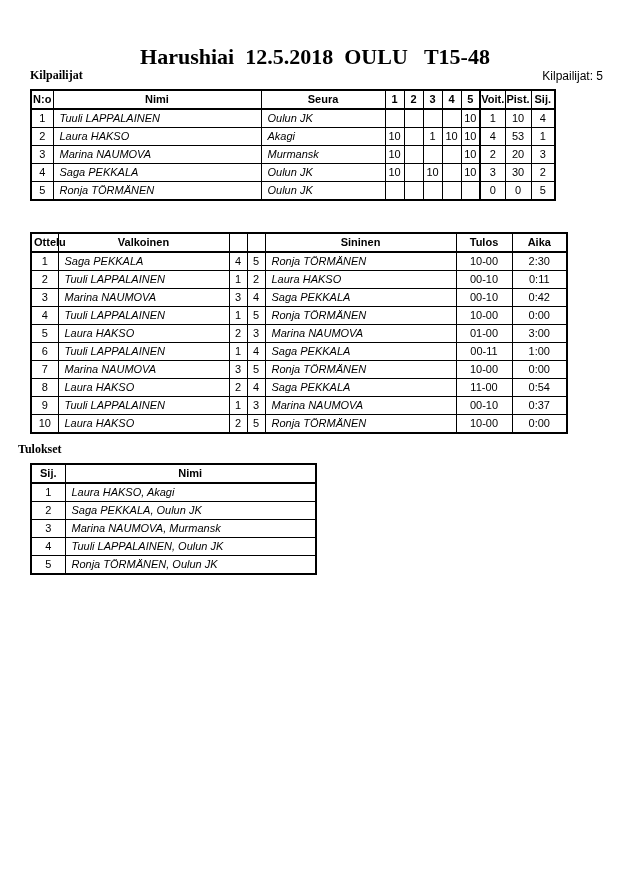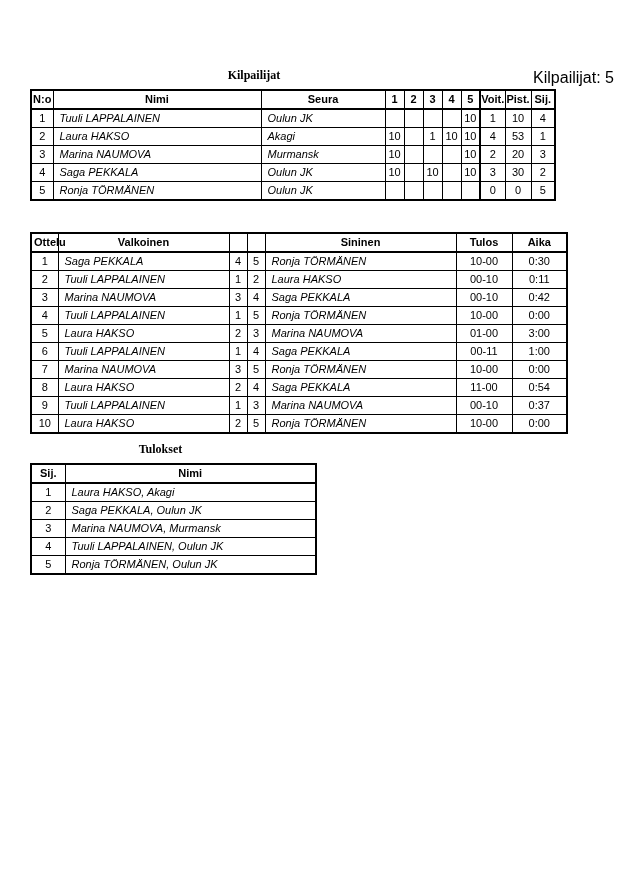--- a/index.html
+++ b/index.html
@@ -10,28 +10,28 @@
     font-family:"Liberation Sans", sans-serif;
   }
   .sheet { position:relative; width:630px; height:891px; background:#fff; overflow:hidden; }
 
   .h-title {
     position:absolute; top:44px; left:0; width:630px;
     text-align:center; font-family:"Liberation Serif", serif;
     font-size:22px; font-weight:bold; white-space:pre;
   }
   .h-section {
-    position:absolute; text-align:center;
+    position:absolute; text-align:left;
     font-family:"Liberation Serif", serif;
     font-size:12px; font-weight:bold;
   }
   .h-kilpailijat { top:68px; left:30px; width:448px; }
   .h-ottelut    { top:210px; left:30px; width:536px; }
   .h-tulokset   { top:442px; left:18px; width:285px; }
-  .h-count { position:absolute; top:69px; right:16px; font-size:16px;text-align:right; }
+  .h-count { position:absolute; top:69px; right:27px; font-size:12px;text-align:right; }
 
   table.doc-table {
     position:absolute; border-collapse:collapse; table-layout:fixed;
     border:2px solid #000; background:#fff;
   }
   .doc-table td, .doc-table th {
     border:1px solid #000;
     height:17px; line-height:17px;
     font-size:11px; padding:0;
     white-space:nowrap; overflow:hidden;
@@ -45,20 +45,21 @@
 
   .t-kilpailijat { left:30px; top:89px;  width:524px; }
   .t-ottelut     { left:30px; top:232px; width:536px; }
   .t-tulokset    { left:30px; top:463px; width:285px; }
 </style>
 </head>
 <body>
 
 <div class="sheet">
 
+  <div class="h-title">Harushiai  12.5.2018  OULU   T15-48</div>
 
   <div class="h-section h-kilpailijat">Kilpailijat</div>
   <div class="h-count">Kilpailijat: 5</div>
 
   <table class="doc-table t-kilpailijat">
     <colgroup>
       <col style="width:22px">
         <col style="width:208px">
         <col style="width:124px">
       <col style="width:19px">
@@ -179,21 +180,21 @@
     </thead>
     <tbody>
 
     <tr>
         <td class="ac">1</td>
         <td class="al">Saga PEKKALA</td>
         <td class="ac">4</td>
         <td class="ac">5</td>
         <td class="al">Ronja TÖRMÄNEN</td>
         <td class="ac">10-00</td>
-        <td class="ac">0:30</td>
+        <td class="ac">2:30</td>
       </tr>
         <tr>
         <td class="ac">2</td>
         <td class="al">Tuuli LAPPALAINEN</td>
         <td class="ac">1</td>
         <td class="ac">2</td>
         <td class="al">Laura HAKSO</td>
         <td class="ac">00-10</td>
         <td class="ac">0:11</td>
       </tr>

